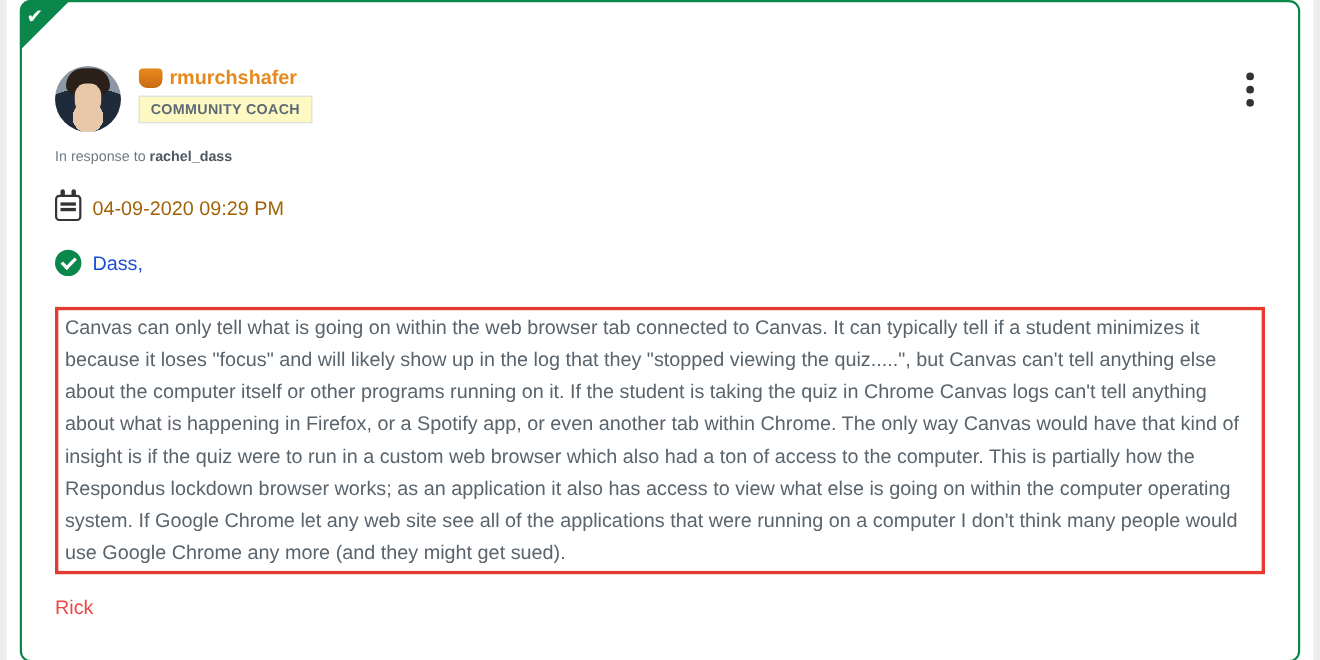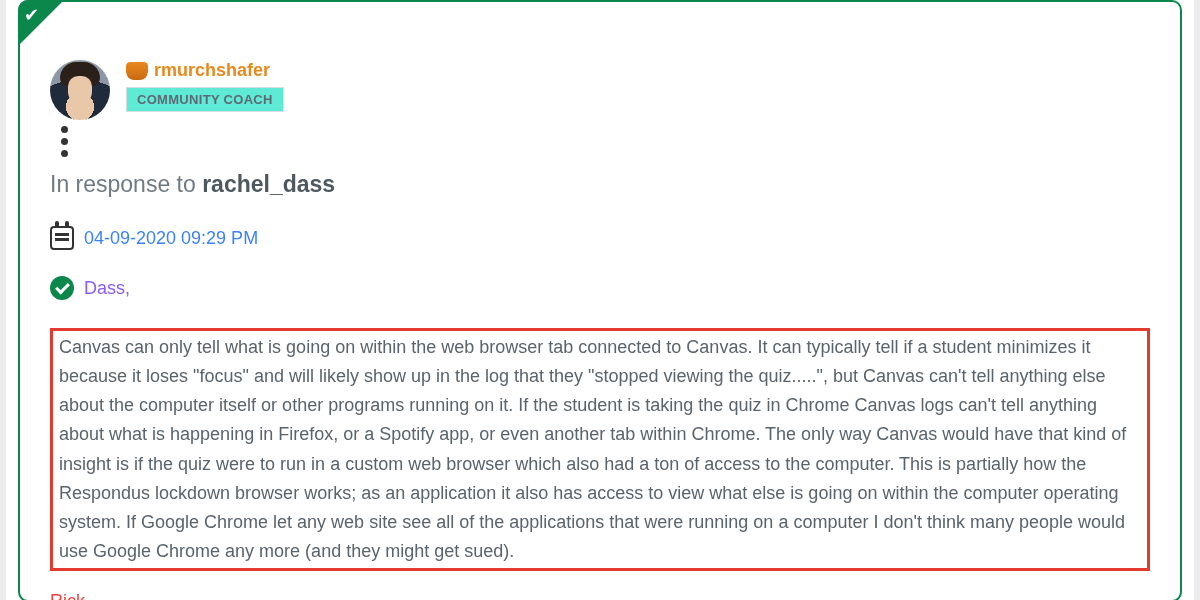--- a/index.html
+++ b/index.html
@@ -57,21 +57,20 @@
     font-size: 18px;
     line-height: 1;
   }
 
   
   .head-row {
     display: flex;
     align-items: flex-start;
     justify-content: space-between;
     margin-top: 28px;
-    flex-direction: column;
   }
   .author-block {
     display: flex;
     align-items: flex-start;
     gap: 16px;
   }
   .avatar {
     width: 60px;
     height: 60px;
     border-radius: 50%;
@@ -112,21 +111,21 @@
                   linear-gradient(#000,#000);
     border-radius:4px 4px 8px 8px;
   }
   .author-name {
     color: #e68a1f;
     font-weight: 700;
     font-size: 18px;
   }
   .role-badge {
     display:inline-block;
-    background:#5eead4;
+    background:#fef9c3;
     border:1px solid #d6dee3;
     color:#5d6a74;
     font-size:13px;
     font-weight:600;
     letter-spacing:0.3px;
     padding:4px 10px;
     width:fit-content;
   }
 
   .kebab {
@@ -138,49 +137,49 @@
     padding-top:6px;
     cursor:pointer;
   }
   .kebab span{
     width:7px;height:7px;border-radius:50%;background:#333;
   }
 
   .reply-to {
     margin-top:14px;
     color:#6f7a82;
-    font-size:23px;
+    font-size:13px;
   }
   .reply-to b{ color:#4e5860; font-weight:700; }
 
   .date-row{
     display:flex;
     align-items:center;
     gap:10px;
     margin-top:28px;
-    color:#3b82f6;
+    color:#a16207;
     font-size:18px;
   }
   .cal-icon{
     width:24px;height:24px;position:relative;
     border:2.5px solid #333;border-radius:4px;
     background:#fff;
   }
   .cal-icon::before{
     content:"";position:absolute;top:-7px;left:3px;width:4px;height:7px;background:#333;border-radius:2px;
     box-shadow:10px 0 0 #333;
   }
   .cal-icon::after{
     content:"";position:absolute;left:3px;top:5px;width:14px;height:2.5px;background:#333;
     box-shadow:0 5px 0 #333;
   }
 
   .greet-row{
     display:flex;align-items:center;gap:10px;margin-top:26px;
-    color:#8b5cf6;font-size:18px;
+    color:#1d4ed8;font-size:18px;
   }
   .check-badge{
     width:24px;height:24px;border-radius:50%;background:#0b874b;
     position:relative;
   }
   .check-badge::after{
     content:"";
     position:absolute;left:6px;top:7px;width:10px;height:5px;
     border-left:3px solid #fff;border-bottom:3px solid #fff;
     transform:rotate(-45deg);

